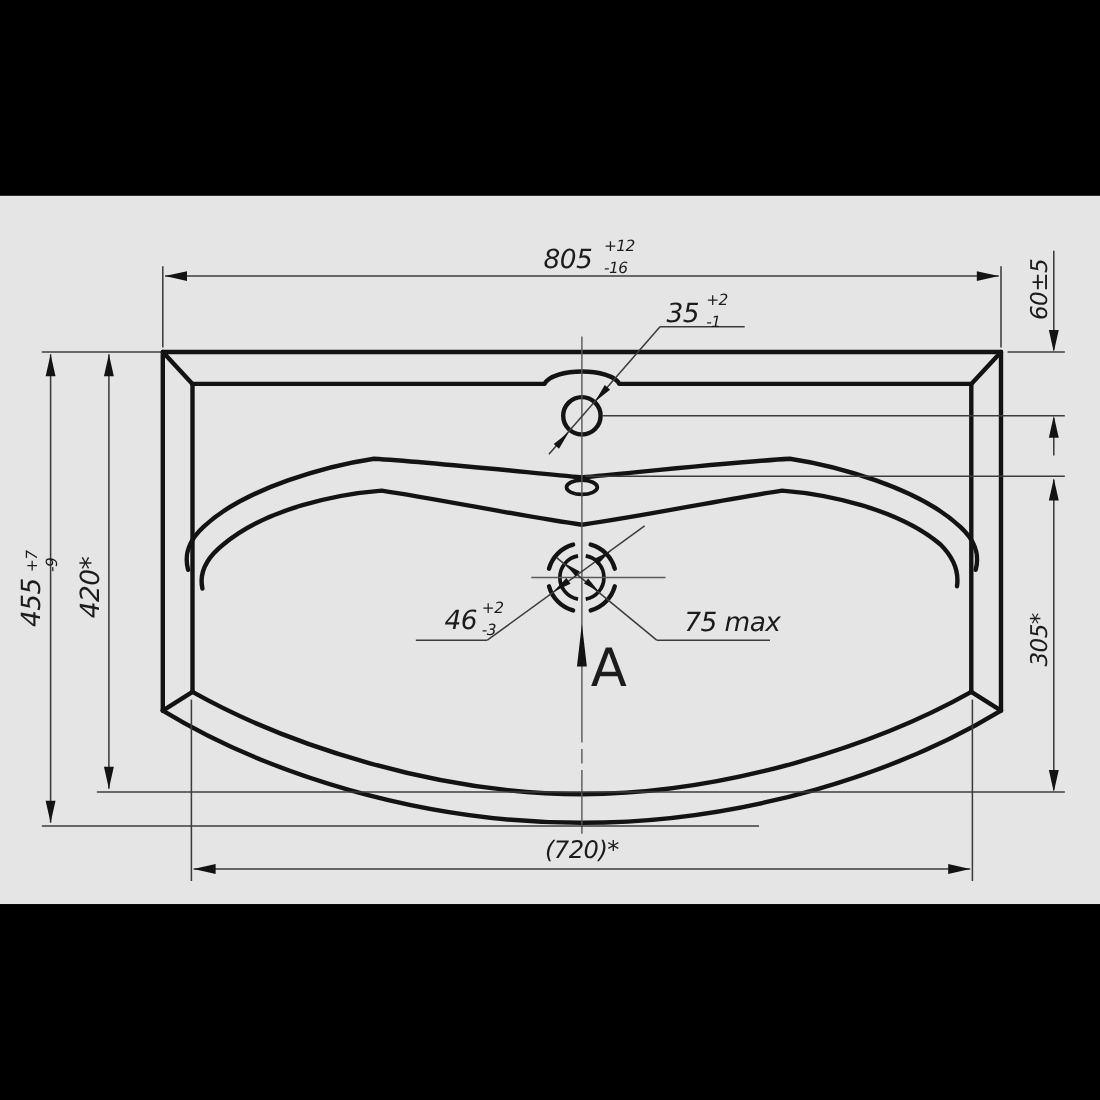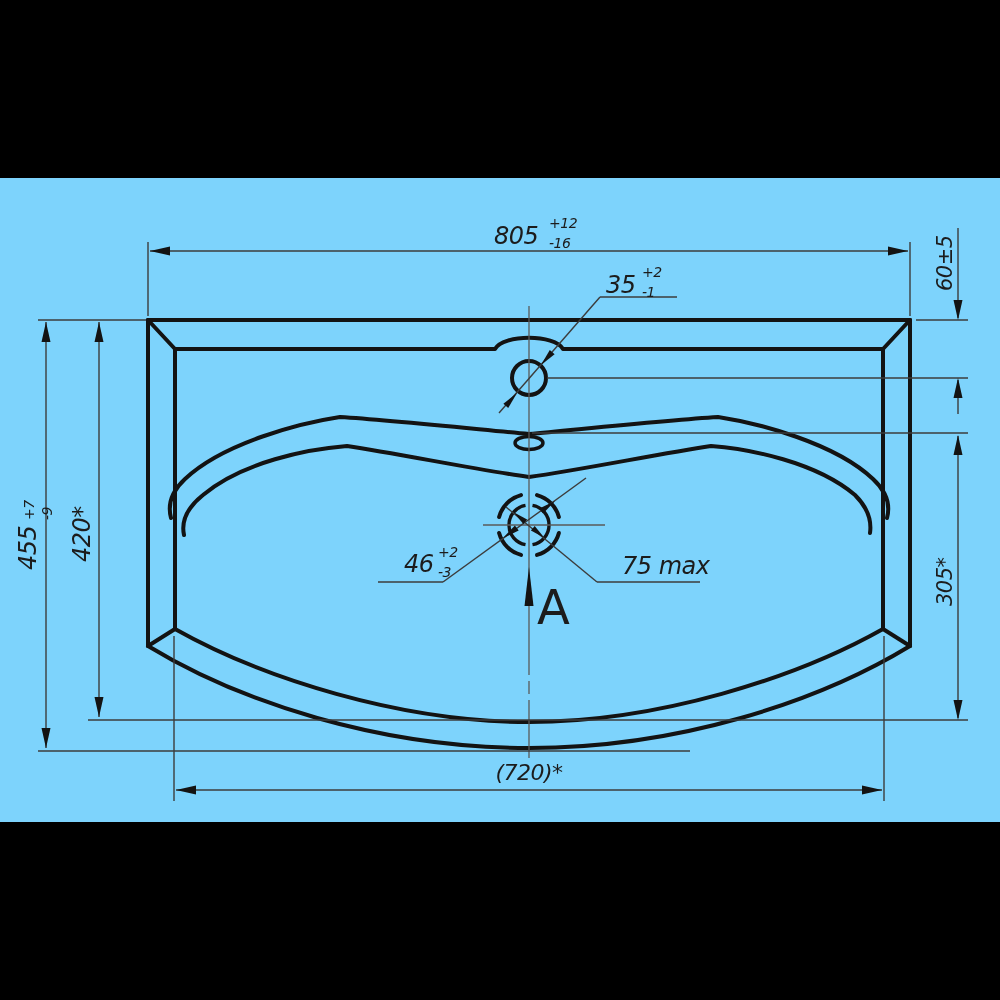--- a/index.html
+++ b/index.html
@@ -1,21 +1,21 @@
 <!DOCTYPE html>
 <html><head>
 <meta charset="utf-8">
 <style>
   html,body{margin:0;padding:0;background:#000;}
   #stage{position:relative;width:1000px;height:1000px;background:#000;overflow:hidden;
          font-family:"DejaVu Sans",sans-serif;}
   .letterbox{position:absolute;left:0;width:1000px;background:#000;}
   #bar-top{top:0;height:178px;}
   #bar-bottom{top:822px;height:178px;}
-  #sheet{position:absolute;left:0;top:178px;width:1000px;height:644px;background:#7dd3fc;}
+  #sheet{position:absolute;left:0;top:178px;width:1000px;height:644px;background:#e5e5e5;}
   svg{display:block;}
   .thick{stroke:#131313;stroke-width:4;fill:none;stroke-linecap:round;stroke-linejoin:round;}
   .thick35{stroke:#131313;stroke-width:3.4;fill:none;}
   .thin{stroke:#3c3c3c;stroke-width:1.4;fill:none;stroke-linecap:butt;}
   .cl{stroke:#5a5a5a;stroke-width:1.3;fill:none;}
   .arw{fill:#131313;stroke:none;}
   text{fill:#1c1c1c;font-family:"DejaVu Sans",sans-serif;font-style:italic;letter-spacing:-0.5px;}
   .dimtxt{font-size:24px;}
   .toltxt{font-size:14px;}
   .rottxt{font-size:21px;}

